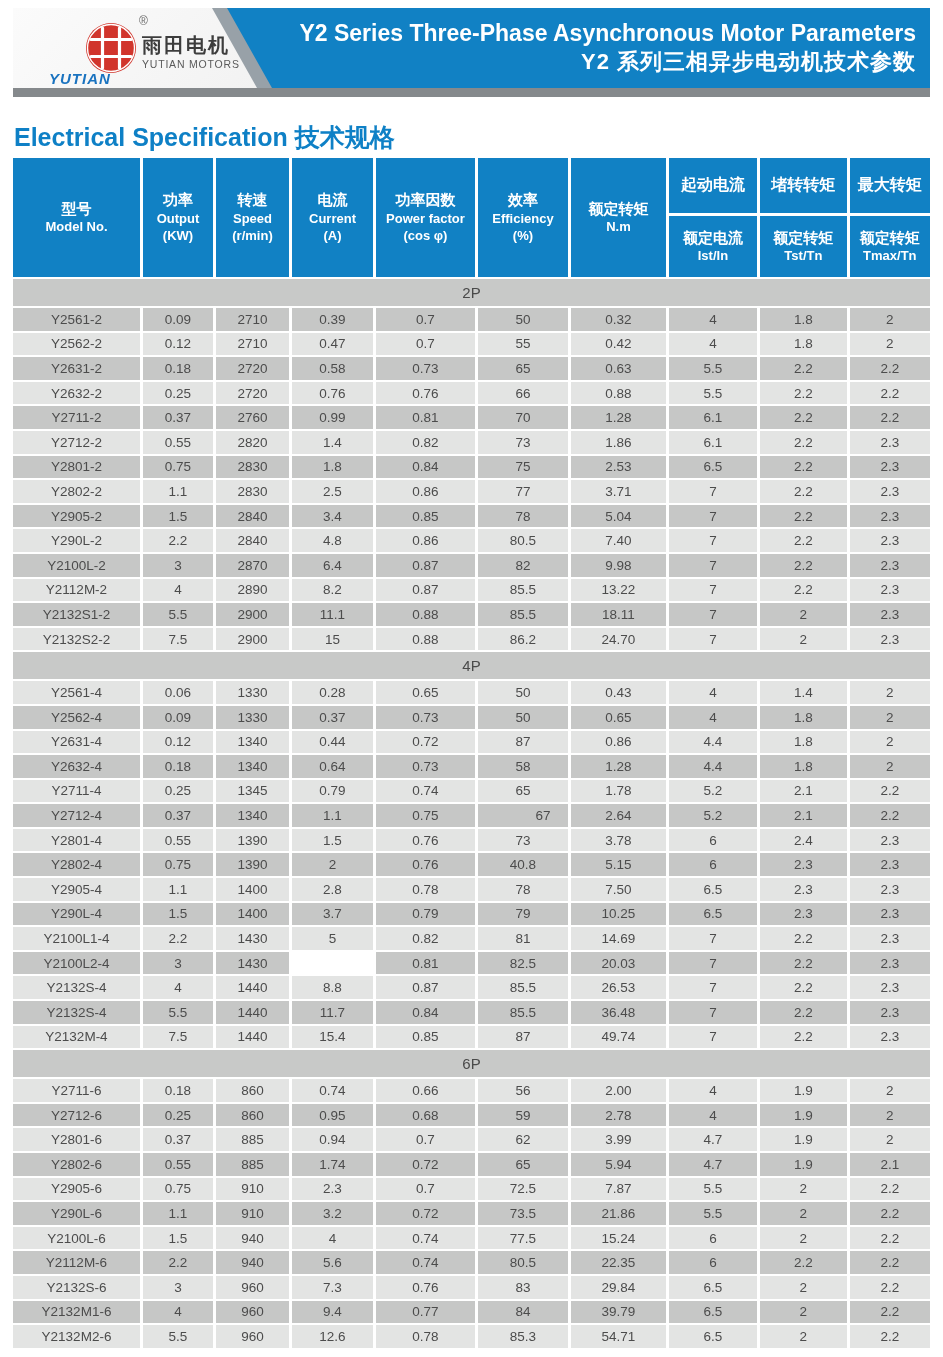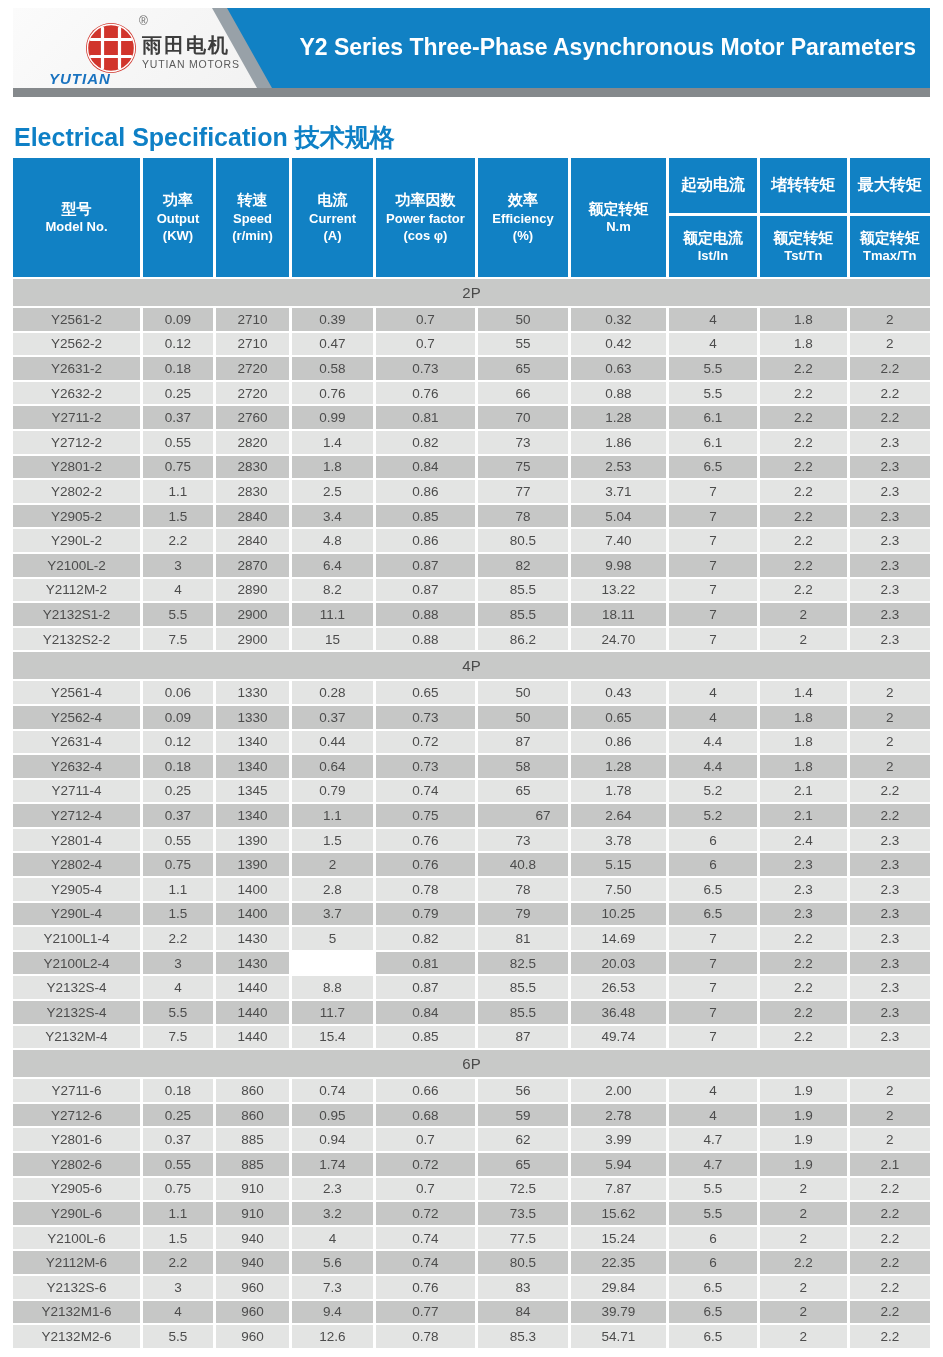--- a/index.html
+++ b/index.html
@@ -87,20 +87,21 @@
       <circle cx="26" cy="26" r="23.5" fill="none" stroke="#ffffff" stroke-width="1.4"></circle>
     </svg>
     <span class="reg">®</span>
     <span class="brand-cn">雨田电机</span>
     <span class="brand-en">YUTIAN MOTORS</span>
     <span class="brand-script">YUTIAN</span>
   </div>
 
   <div class="hdr-titles">
     <div class="hdr-title-en">Y2 Series Three-Phase Asynchronous Motor Parameters</div>
+    <div class="hdr-title-cn">Y2 系列三相异步电动机技术参数</div>
   </div>
 </div>
 <div class="hdr-underline"></div>
 
 <div class="sec-title">
   <span>Electrical Specification</span>
   <span> </span>
   <span>技术规格</span>
 </div>
 
@@ -573,21 +574,21 @@
         <div class="tcell light" style="width: 9.81%;">2</div>
         <div class="tcell light" style="width: 9.05%;">2.2</div>
       </div>
       <div class="trow">
         <div class="tcell dark" style="width: 13.85%;">Y290L-6</div>
         <div class="tcell dark" style="width: 7.96%;">1.1</div>
         <div class="tcell dark" style="width: 8.29%;">910</div>
         <div class="tcell dark" style="width: 9.16%;">3.2</div>
         <div class="tcell dark" style="width: 11.12%;">0.72</div>
         <div class="tcell dark" style="width: 10.14%;">73.5</div>
-        <div class="tcell dark" style="width: 10.69%;">15.62</div>
+        <div class="tcell dark" style="width: 10.69%;">21.86</div>
         <div class="tcell dark" style="width: 9.92%;">5.5</div>
         <div class="tcell dark" style="width: 9.81%;">2</div>
         <div class="tcell dark" style="width: 9.05%;">2.2</div>
       </div>
       <div class="trow">
         <div class="tcell light" style="width: 13.85%;">Y2100L-6</div>
         <div class="tcell light" style="width: 7.96%;">1.5</div>
         <div class="tcell light" style="width: 8.29%;">940</div>
         <div class="tcell light" style="width: 9.16%;">4</div>
         <div class="tcell light" style="width: 11.12%;">0.74</div>

